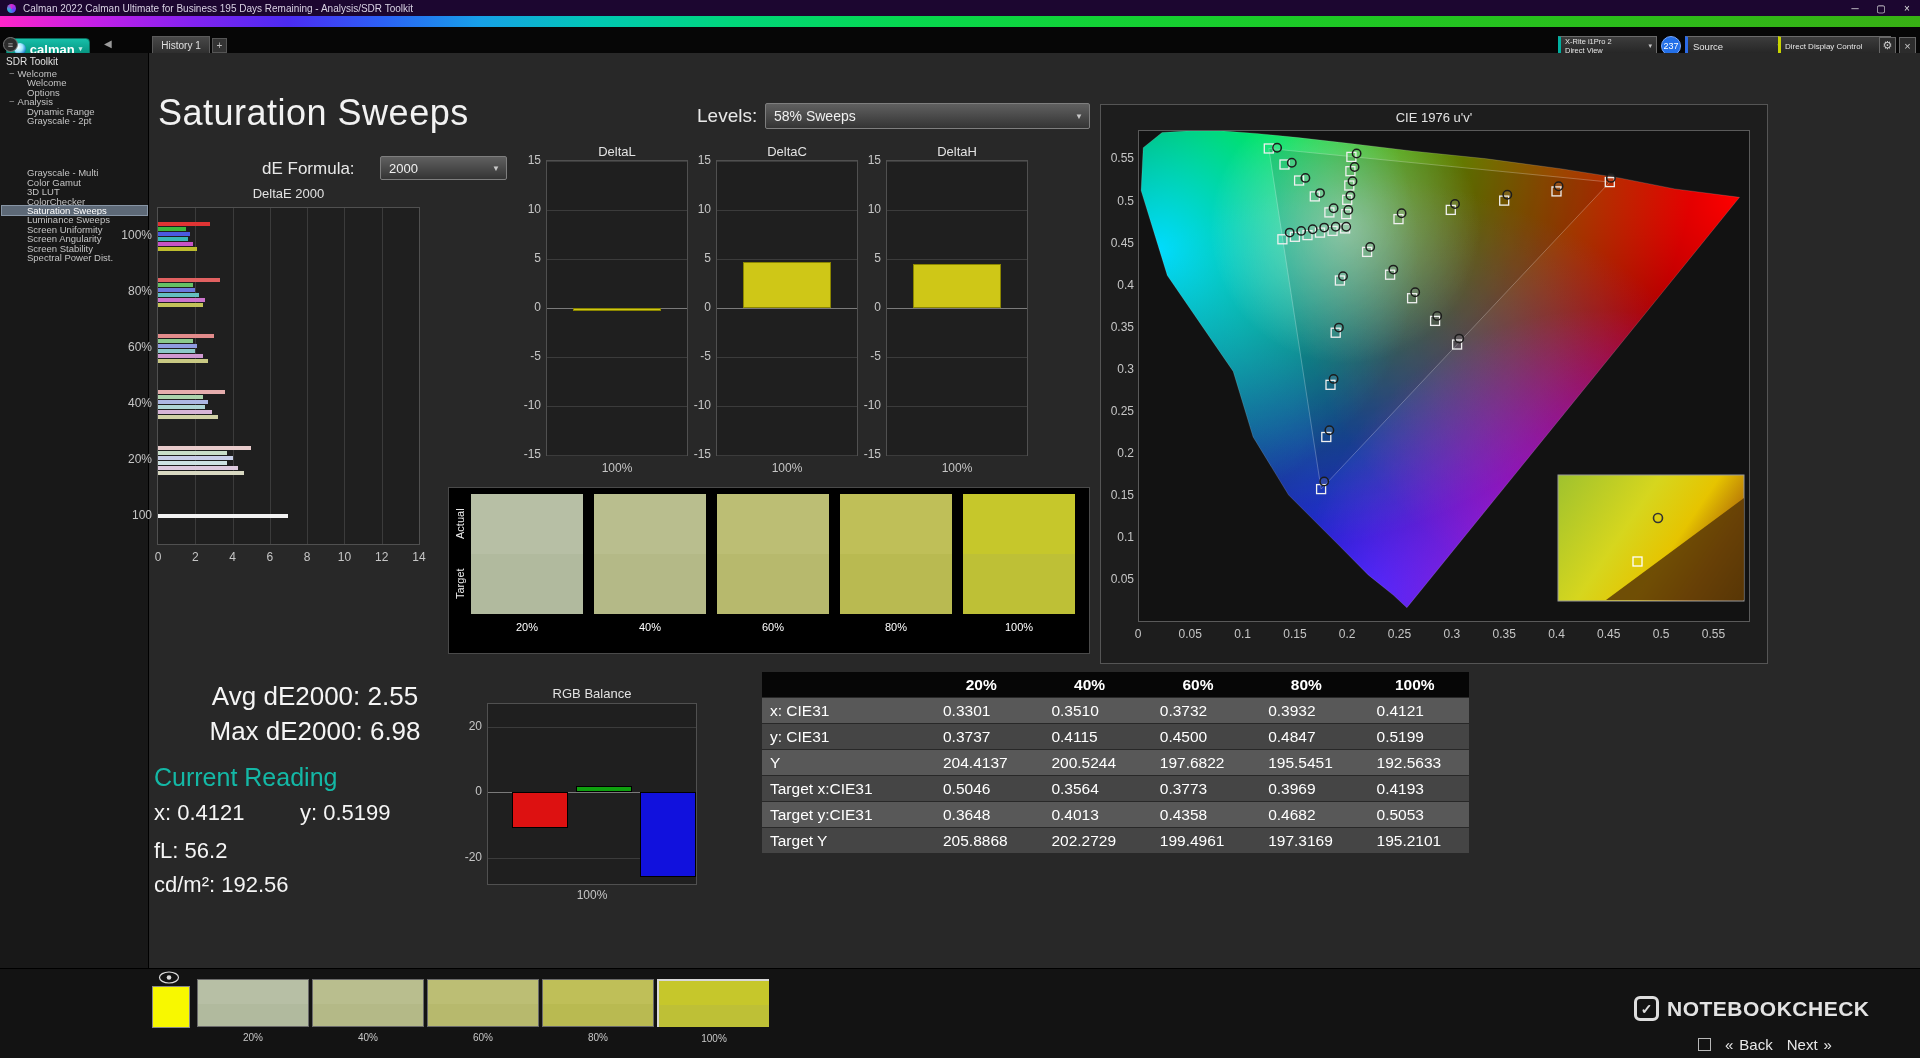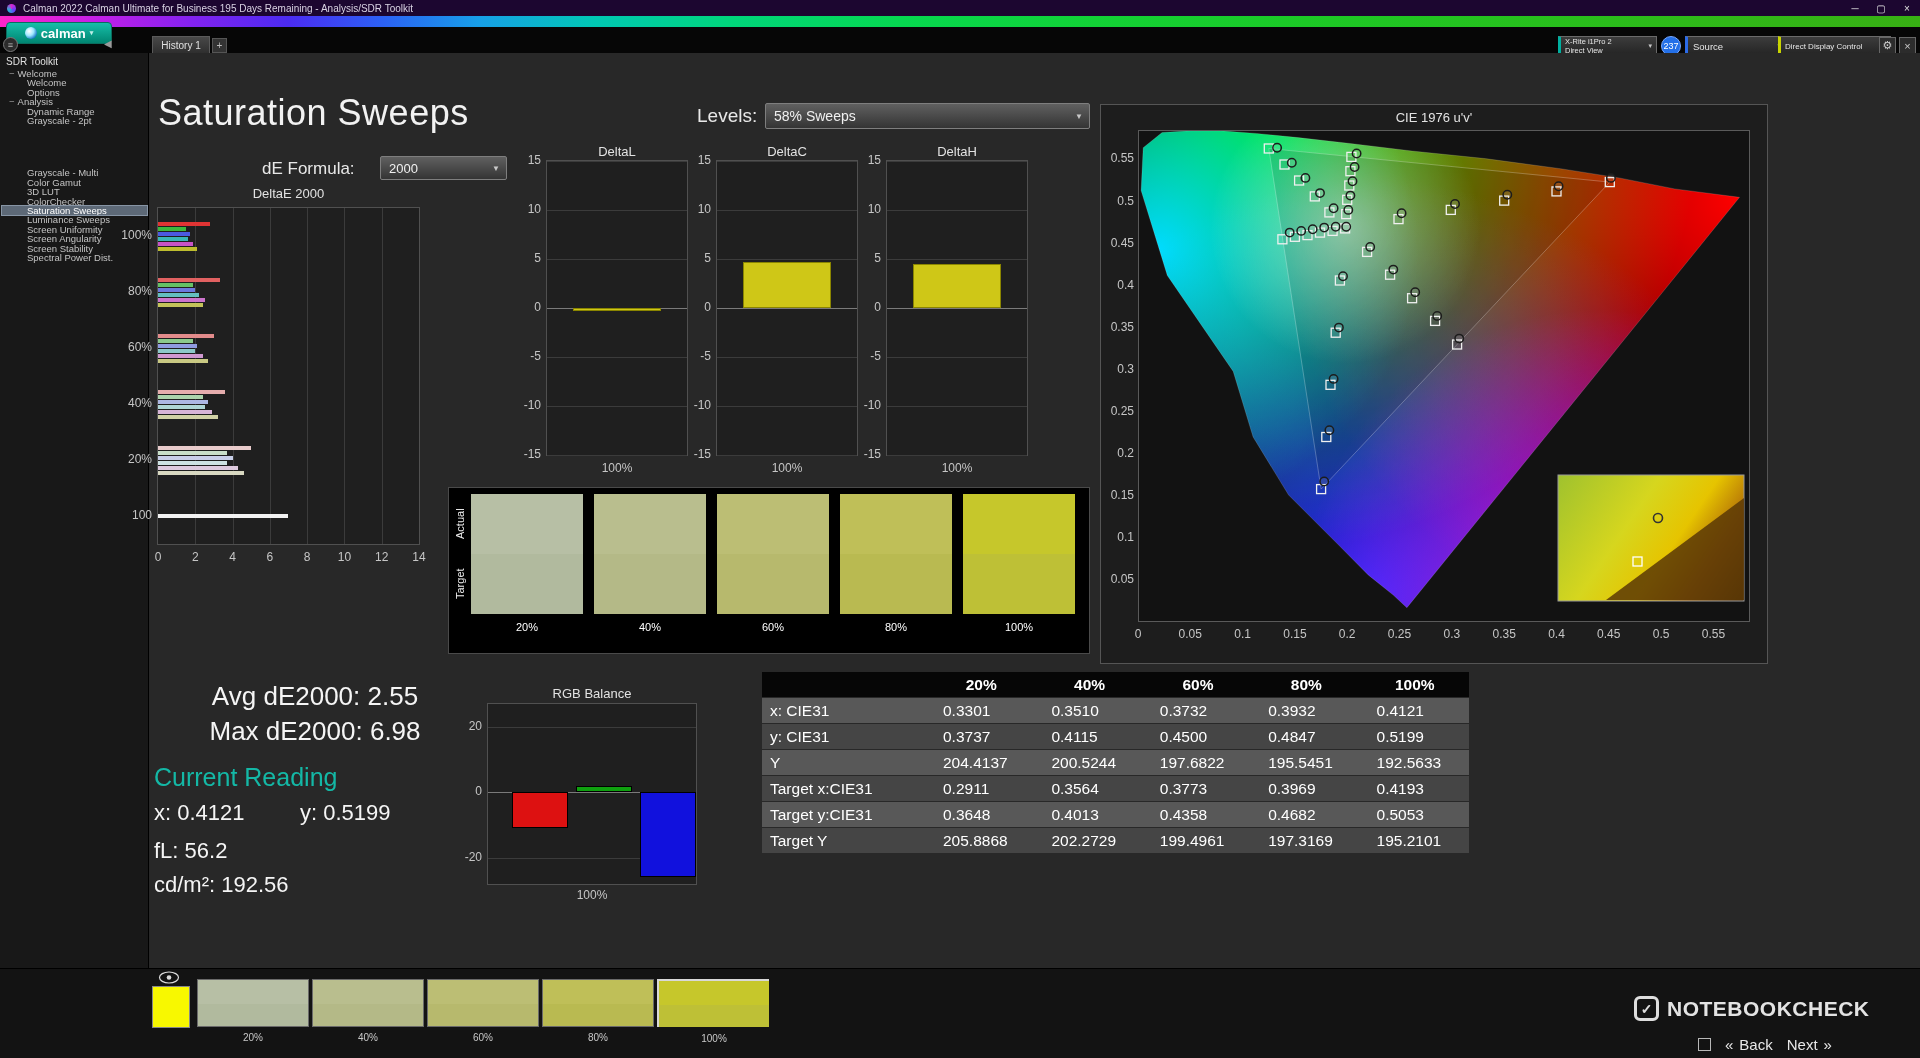--- a/index.html
+++ b/index.html
@@ -13,21 +13,21 @@
               background:conic-gradient(#d428d4,#6a3cff,#28b4d4,#d428d4); }
   .win-controls { margin-left:auto; display:flex; }
   .win-btn { width:26px; text-align:center; font-size:10px; color:#e0e0e0; cursor:default; }
 
   .rainbow { position:absolute; left:0; top:16px; width:1920px; height:11px;
     background:linear-gradient(90deg,#ff25c8 0%,#c31fe8 5%,#8322f0 10%,#4b2bf2 15%,#2b62f5 20%,
       #17a0e8 25%,#00c8b4 31%,#00d67c 38%,#06d850 47%,#12d236 57%,#1cc926 68%,#27c01d 80%,#30b818 90%,#38b014 100%); }
 
   .headerstrip { position:absolute; left:0; top:27px; width:1920px; height:26px; background:#060606; }
 
-  .logo { position:absolute; left:6px; top:22px; width:106px; height:22px;
+  .logo { position:absolute; left:6px; top:38px; width:84px; height:22px;
           display:flex; align-items:center; justify-content:center; gap:4px;
           background:linear-gradient(#17bfa9,#008571); border:1px solid #0a6d5e; border-radius:4px;
           font-size:13px; font-weight:bold; color:#fff; }
   .logo-icon { width:12px; height:12px; border-radius:50%;
                background:radial-gradient(circle at 35% 35%,#fff,#9fe8ff 40%,#1878c8 75%); }
   .logo-caret { font-size:7px; color:#bfeee8; }
 
   .sidebar { position:absolute; left:0; top:53px; width:149px; height:915px;
              background:#181818; border-right:1px solid #000; }
   .sb-circle { position:absolute; left:3px; top:37px; width:15px; height:15px; border-radius:50%;
@@ -340,21 +340,21 @@
     <div class="trow rowa">
       <div class="tcell tlabel">Y</div>
       <div class="tcell tval">204.4137</div>
       <div class="tcell tval">200.5244</div>
       <div class="tcell tval">197.6822</div>
       <div class="tcell tval">195.5451</div>
       <div class="tcell tval">192.5633</div>
     </div>
     <div class="trow rowb">
       <div class="tcell tlabel">Target x:CIE31</div>
-      <div class="tcell tval">0.2911</div>
+      <div class="tcell tval">0.5046</div>
       <div class="tcell tval">0.3564</div>
       <div class="tcell tval">0.3773</div>
       <div class="tcell tval">0.3969</div>
       <div class="tcell tval">0.4193</div>
     </div>
     <div class="trow rowa">
       <div class="tcell tlabel">Target y:CIE31</div>
       <div class="tcell tval">0.3648</div>
       <div class="tcell tval">0.4013</div>
       <div class="tcell tval">0.4358</div>

